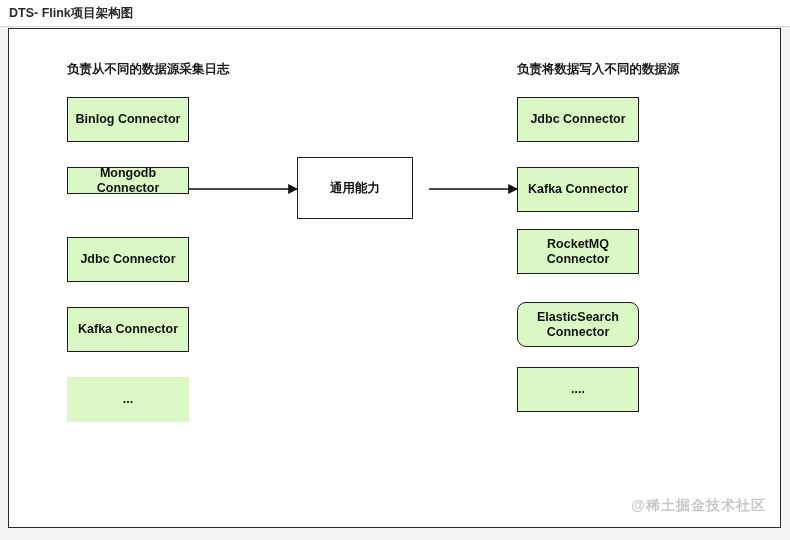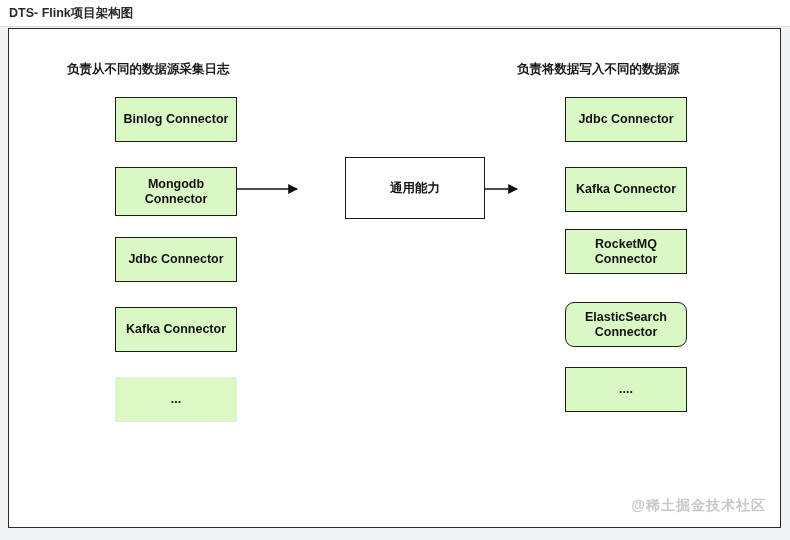--- a/index.html
+++ b/index.html
@@ -69,21 +69,20 @@
     position: absolute;
     box-sizing: border-box;
     display: flex;
     align-items: center;
     justify-content: center;
     text-align: center;
     font-size: 12.5px;
     color: #111111;
     line-height: 15px;
     padding: 2px 4px;
-    margin-left: 48px;
   }
   .node.green {
     background: #d9f8c4;
     border: 1.4px solid #1c1c1c;
   }
   .node.green.noborder {
     border: none;
     background: #dcf8c6;
   }
   .node.white {
@@ -136,37 +135,37 @@
         </marker>
       </defs>
       <line x1="180" y1="160" x2="288" y2="160" stroke="#111111" stroke-width="1.4" marker-end="url(#arw)"></line>
       <line x1="420" y1="160" x2="508" y2="160" stroke="#111111" stroke-width="1.4" marker-end="url(#arw)"></line>
     </svg>
 
     <div class="node green" style="left:58px; top:68px; width:122px; height:45px;">
       <span class="label">Binlog Connector</span>
     </div>
 
-    <div class="node green" style="left:58px; top:138px; width:122px; height:49px;">
+    <div class="node green" style="left:58px; top:138px; width:122px; height:27px;">
       <span class="label">Mongodb Connector</span>
     </div>
 
     <div class="node green" style="left:58px; top:208px; width:122px; height:45px;">
       <span class="label">Jdbc Connector</span>
     </div>
 
     <div class="node green" style="left:58px; top:278px; width:122px; height:45px;">
       <span class="label">Kafka Connector</span>
     </div>
 
     <div class="node green noborder" style="left:58px; top:348px; width:122px; height:45px;">
       <span class="label">...</span>
     </div>
 
-    <div class="node white" style="left:288px; top:128px; width:140px; height:62px;">
+    <div class="node white" style="left:288px; top:128px; width:116px; height:62px;">
       <span class="label">通用能力</span>
     </div>
 
     <div class="node green" style="left:508px; top:68px; width:122px; height:45px;">
       <span class="label">Jdbc Connector</span>
     </div>
 
     <div class="node green" style="left:508px; top:138px; width:122px; height:45px;">
       <span class="label">Kafka Connector</span>
     </div>

